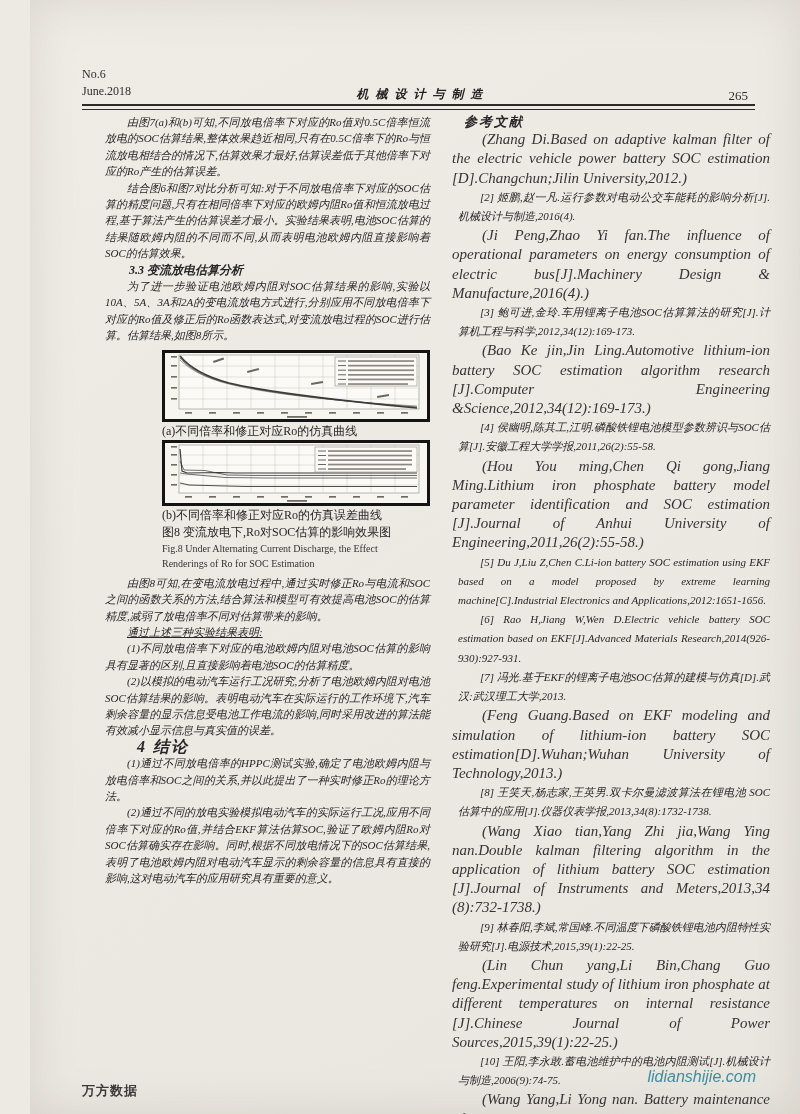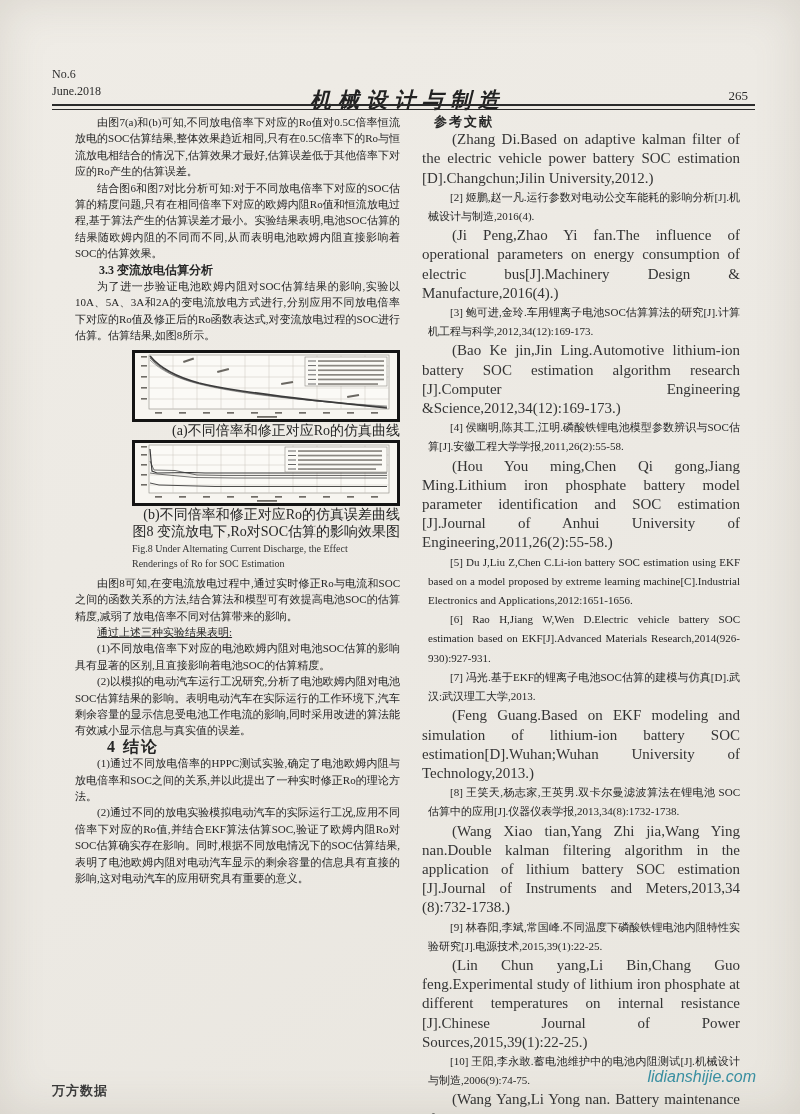--- a/index.html
+++ b/index.html
@@ -6,40 +6,41 @@
   body{
     width:800px;height:1114px;
     font-family:"Liberation Serif","DejaVu Serif",serif;
     background:#edeae4;
     position:relative;overflow:hidden;
   }
   .page{
     position:absolute;inset:0;
     background:linear-gradient(145deg,#efece6 0%,#ece9e3 55%,#e9e6df 100%);
     box-shadow:inset 0 0 45px rgba(120,110,95,.18);
+    margin-left:30px;
   }
   
   .hdr-left{position:absolute;left:52px;top:66px;font-size:12px;color:#2c2c2c;line-height:17px;}
   .hdr-title{position:absolute;left:16px;right:0;top:86px;text-align:center;
-    font-size:21px;font-weight:700;font-style:italic;letter-spacing:7px;color:#222;}
+    font-size:12px;font-weight:700;font-style:italic;letter-spacing:7px;color:#222;}
   .hdr-page{position:absolute;right:52px;top:88px;font-size:13px;color:#2c2c2c;text-align:center;}
   .hdr-rule{position:absolute;left:52px;right:45px;top:104px;height:3px;
     border-top:2px solid #2b2b2b;border-bottom:1px solid #2b2b2b;}
   
   .col{position:absolute;top:114px;font-size:11px;color:#262626;}
   .col-left{left:75px;width:325px;line-height:16.4px;}
   .col-right{left:408px;width:332px;line-height:16.2px;}
-  .col p{margin:0;text-indent:2em;text-align:justify;}
+  .col p{margin:0;text-indent:2em;text-align:justify;font-style:italic;}
   .sec-small{font-weight:700;font-size:12px;margin:2px 0 1px;text-indent:0;}
   .sec-big{font-weight:700;font-size:16px;margin:8px 0 4px;text-indent:0;letter-spacing:2px;}
   .underline-line{text-decoration:underline;}
   
   .figure{width:268px;margin:6px 0 4px auto;}
   .chartbox{border:3px solid #141414;background:#f7f5f0;line-height:0;}
-  .fig-cap{font-size:14px;text-align:right;line-height:16px;color:#262626;margin:1px 0;}
+  .fig-cap{font-size:12px;text-align:left;line-height:16px;color:#262626;margin:1px 0;}
   .fig-cap-en{font-size:10px;text-align:left;line-height:15px;color:#333;}
   
   .ref-title{font-weight:700;font-size:13px;margin:0 0 4px;letter-spacing:2px;}
   .ref-cn{margin:0;text-indent:-20px;padding-left:20px;text-align:justify;line-height:19.2px;}
   .ref-en{margin:0 0 0 6px;padding-left:14px;text-align:justify;line-height:19.2px;
     font-size:15px;color:#343434;}
   .ref-en:empty{display:none;}
   
   .wm{position:absolute;left:52px;top:1082px;font-size:13px;font-weight:700;color:#3a3a3a;
     font-family:"Liberation Sans","DejaVu Sans",sans-serif;letter-spacing:1px;}

